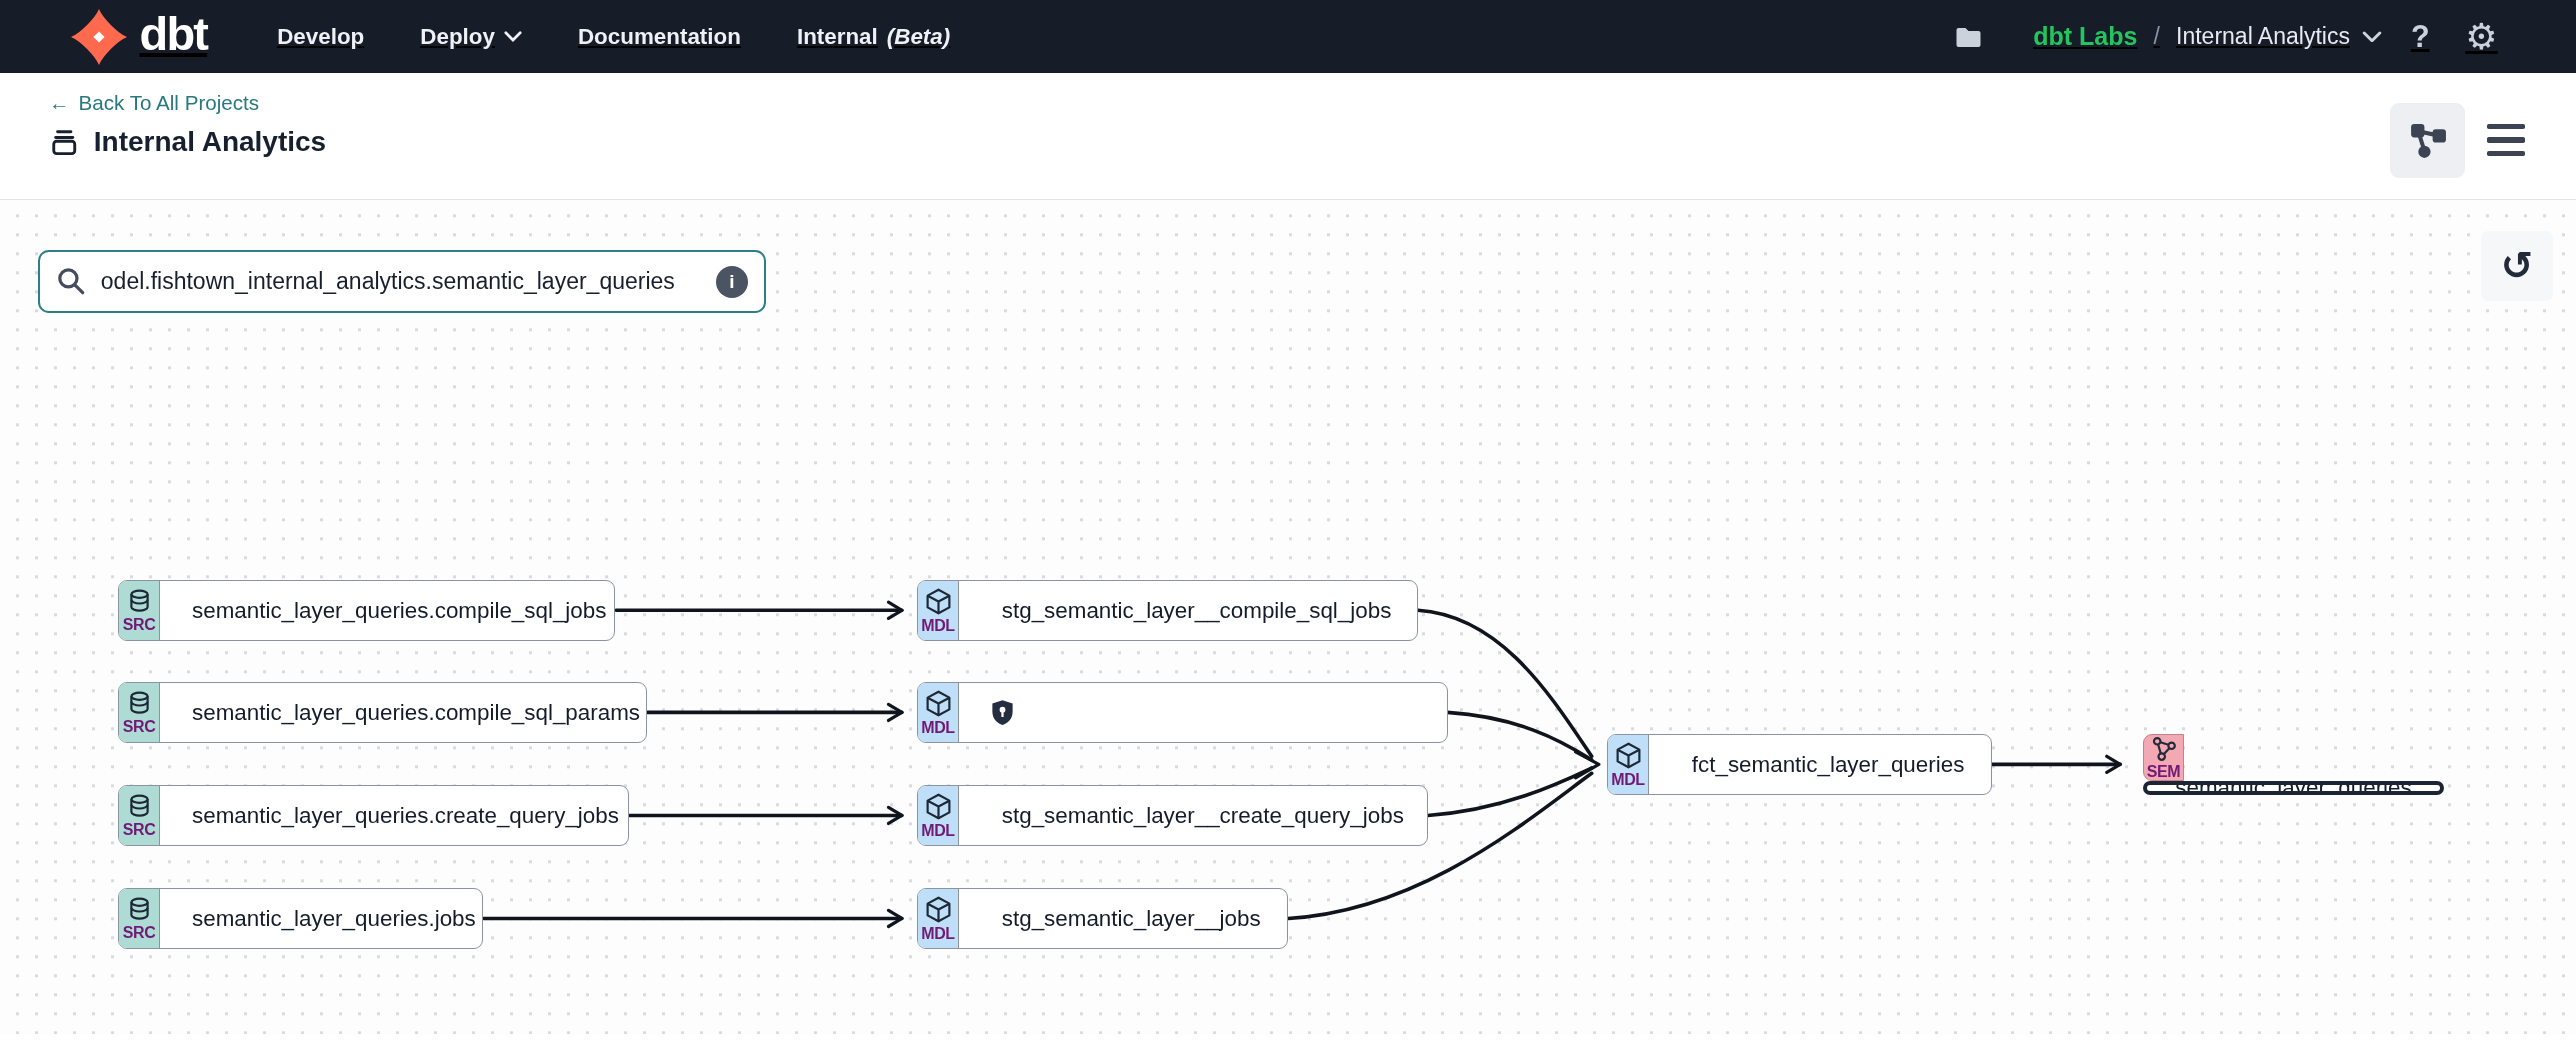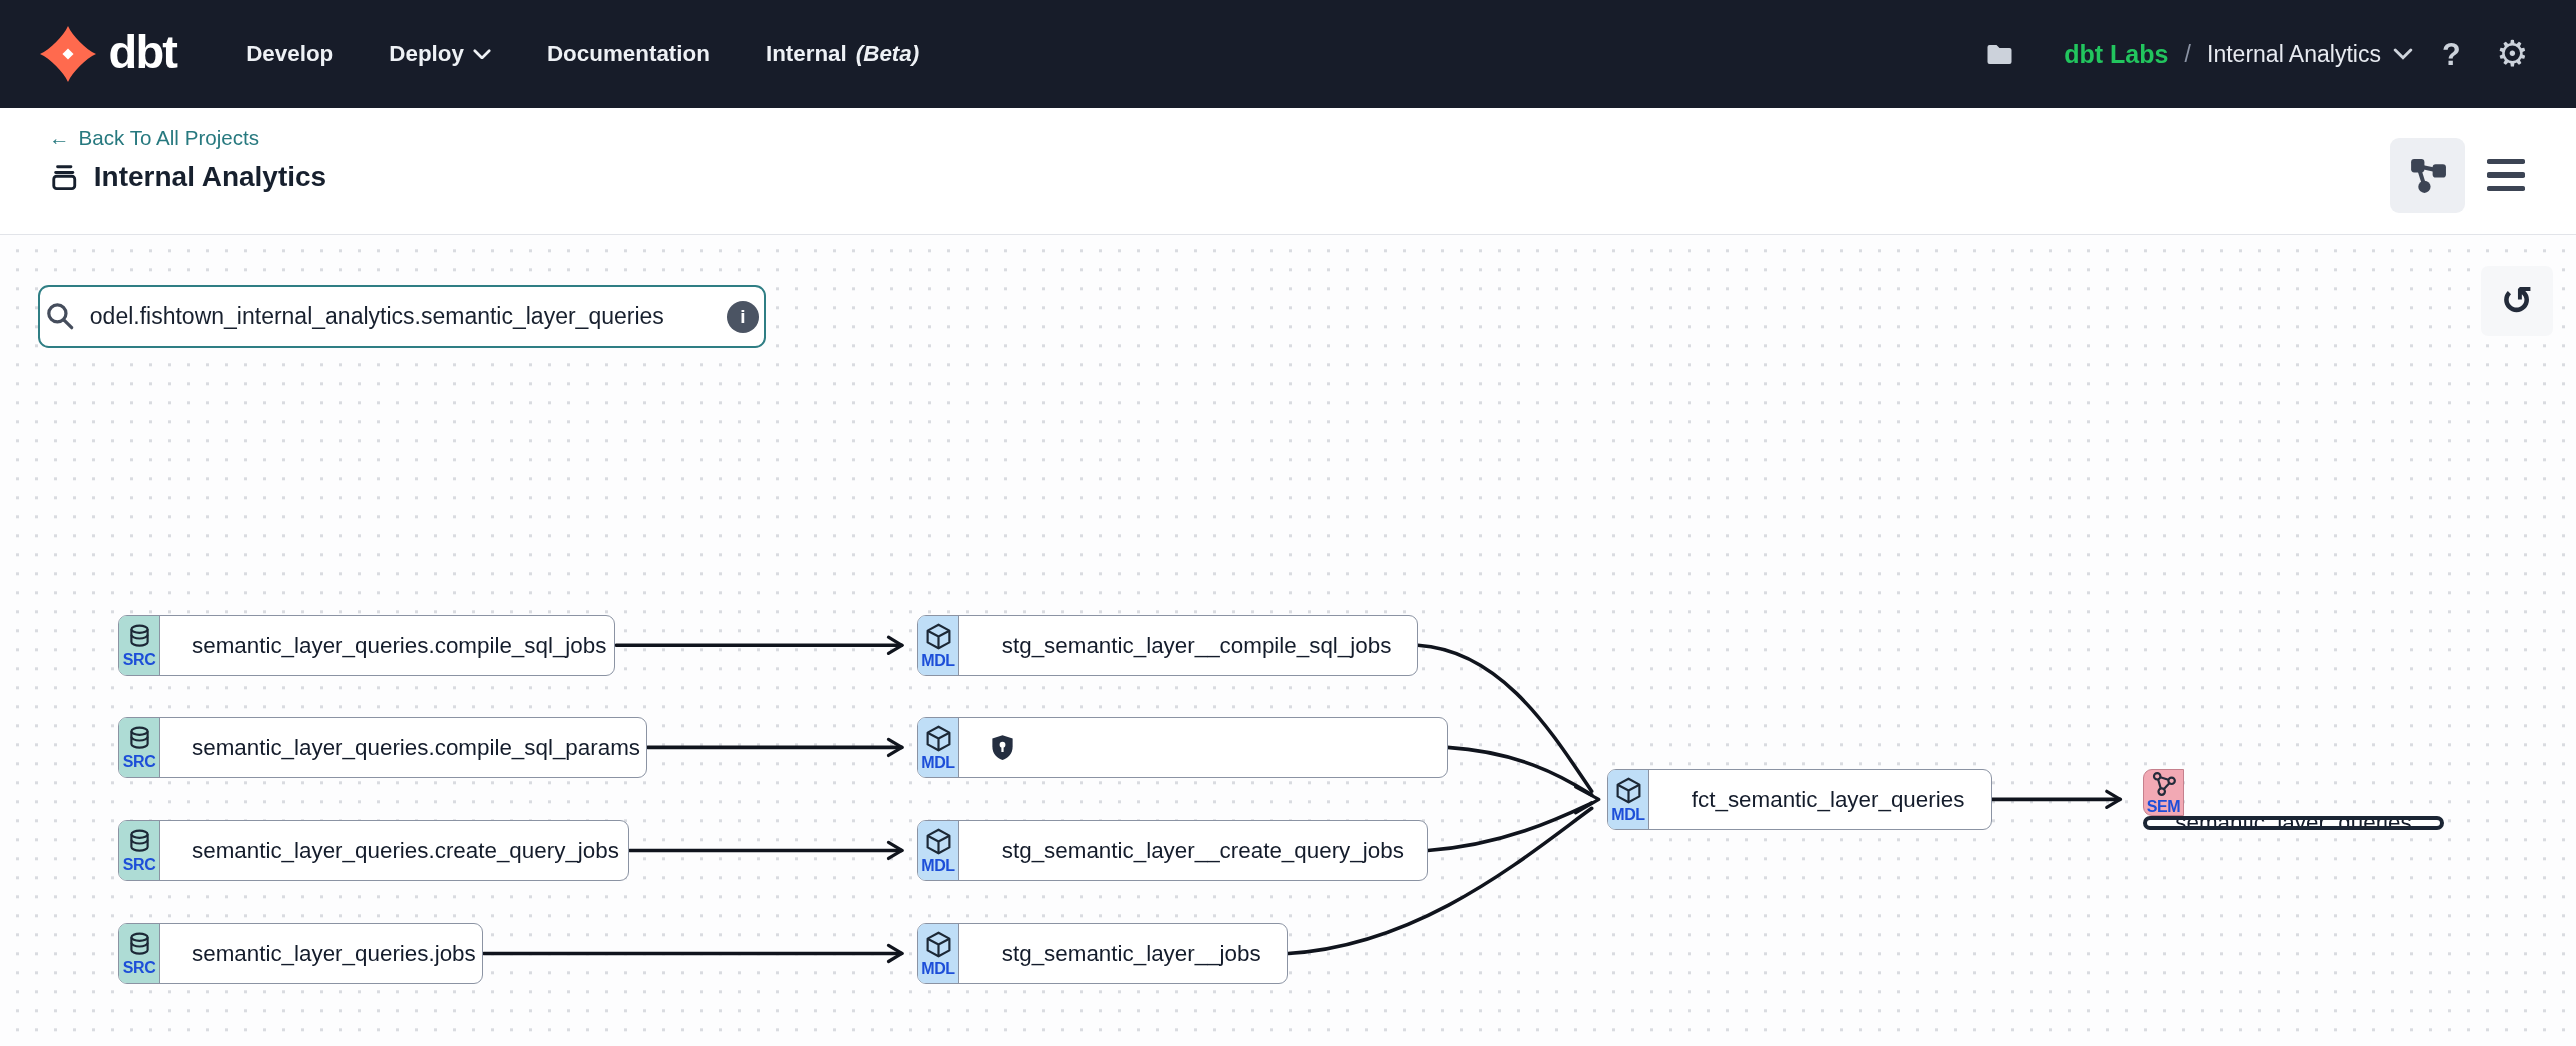--- a/index.html
+++ b/index.html
@@ -1,21 +1,21 @@
 <!DOCTYPE html>
 <html style="font-size:14.3px"><head>
 <meta charset="utf-8">
 <style>
   * { margin:0; padding:0; box-sizing:border-box; }
   html,body { background:#ffffff; }
   body { font-family:"Liberation Sans","DejaVu Sans",sans-serif; }
   #page { position:relative; width:2576px; height:1047px; overflow:hidden; background:#ffffff; }
 
   
-  .navbar { position:relative; display:flex; align-items:center; height:108px; background:#171c29; padding:0 40px; }
+  .navbar { position:relative; display:flex; align-items:center; height:73px; background:#171c29; padding:0 71px;text-decoration:underline; }
   .logo { display:flex; align-items:center; gap:12.5px; }
   .logo-word { color:#ffffff; font-size:47px; font-weight:700; letter-spacing:-1.8px; line-height:1; padding-bottom:5.4px; }
   .nav-items { display:flex; align-items:center; gap:56px; margin-left:70px; }
   .nav-item { display:flex; align-items:center; gap:9px; color:#eef1f5; font-size:22.4px; font-weight:700; cursor:pointer; }
   .nav-item .suffix { font-style:italic; font-weight:700; }
   .nav-right { margin-left:auto; display:flex; align-items:center; gap:14.3px; }
   .crumb { display:flex; align-items:center; gap:12.5px; }
   .crumb-org { color:#22c55e; font-size:25px; font-weight:700;margin-left:38px; }
   .crumb-sep { color:#8b93a4; font-size:23px; padding:0 3.6px; }
   .crumb-project { color:#e7eaf0; font-size:23px; font-weight:500; }
@@ -34,36 +34,36 @@
   .menu-bar { width:38px; height:5.4px; background:#3c4454; border-radius:1.8px; }
 
   
   .canvas { position:relative; width:2576px; height:834px;
     background-color:#fdfdfe;
     background-image:radial-gradient(circle,#d9dbe0 1.6px,transparent 1.7px);
     background-size:19px 19px; background-position:8px 6.3px; }
   .edges { position:absolute; left:0; top:0; pointer-events:none; }
 
   .search-box { position:absolute; left:38px; top:50px; width:728px; height:63px; background:#ffffff;
-    border:2.7px solid #2f7e84; border-radius:10.8px; display:flex; align-items:center; gap:14.3px; padding:0 5px; }
+    border:2.7px solid #2f7e84; border-radius:10.8px; display:flex; align-items:center; gap:14.3px; padding:0 16px; }
   .search-text { font-size:23px; color:#18202e; white-space:nowrap; overflow:hidden; flex:1;
     text-decoration:underline dotted #e05348; text-decoration-thickness:2.7px; text-underline-offset:6.3px; }
   .info-chip { flex:0 0 auto; width:32px; height:32px; border-radius:50%; background:#4b5463; color:#ffffff;
     display:flex; align-items:center; justify-content:center; font-size:19px; font-weight:700; cursor:pointer; }
 
   .reset-btn { position:absolute; left:2481px; top:30.5px; width:72px; height:70px; background:#f6f7f9; border-radius:7.2px;
     display:flex; align-items:center; justify-content:center; cursor:pointer; }
   .reset-glyph { font-size:39px; color:#232b3a; font-weight:700; line-height:1; font-family:"DejaVu Sans",sans-serif; }
 
   
   .node { position:absolute; height:61px; display:flex; background:#ffffff;
     border:1.8px solid #8b93a3; border-radius:9px; cursor:pointer; }
   .badge { width:41px; flex:0 0 auto; display:flex; flex-direction:column; align-items:center; justify-content:center;
     gap:1.8px; border-right:1.8px solid #8b93a3; border-radius:7.2px 0 0 7.2px; }
-  .badge .badge-label { font-size:16px; font-weight:700; color:#1d4ed8; line-height:1; letter-spacing:-0.4px; }
+  .badge .badge-label { font-size:16px; font-weight:700; color:#701a75; line-height:1; letter-spacing:-0.4px; }
   .src .badge { background:#aedcd5; }
   .mdl .badge { background:#bfdef7; }
   .body { flex:1; display:flex; align-items:center; gap:10.8px; padding:0 32px; overflow:hidden; }
   .node-label { font-size:22.4px; color:#141c2b; white-space:nowrap; }
 
   .sem { border:none; background:none; border-radius:0;flex-direction:column; }
   .sem .badge { background:#f2a9b4; border:1.8px solid #c5808d; border-radius:9px 0 0 9px; margin-right:-1.8px; }
   .sem .body { background:#ffffff; border:4.5px solid #1b2534; border-radius:7.2px; z-index:1; justify-content:center; }
 </style>
 </head>

